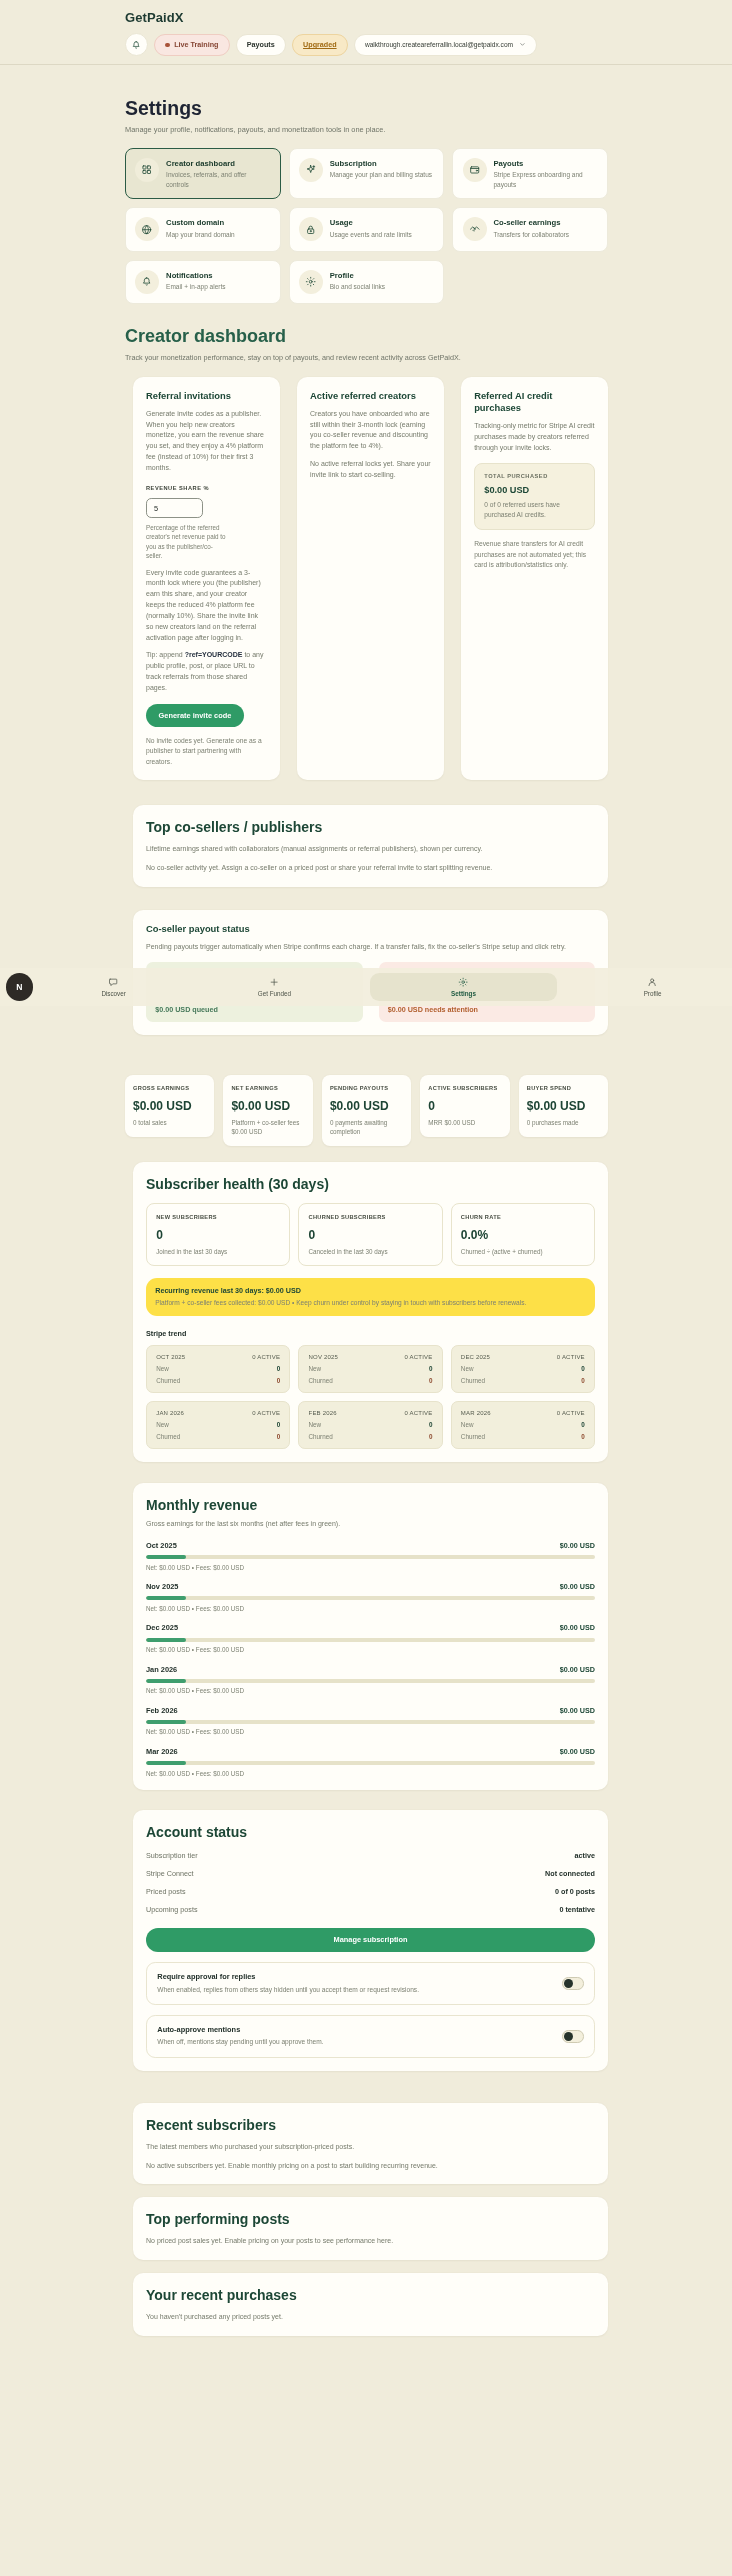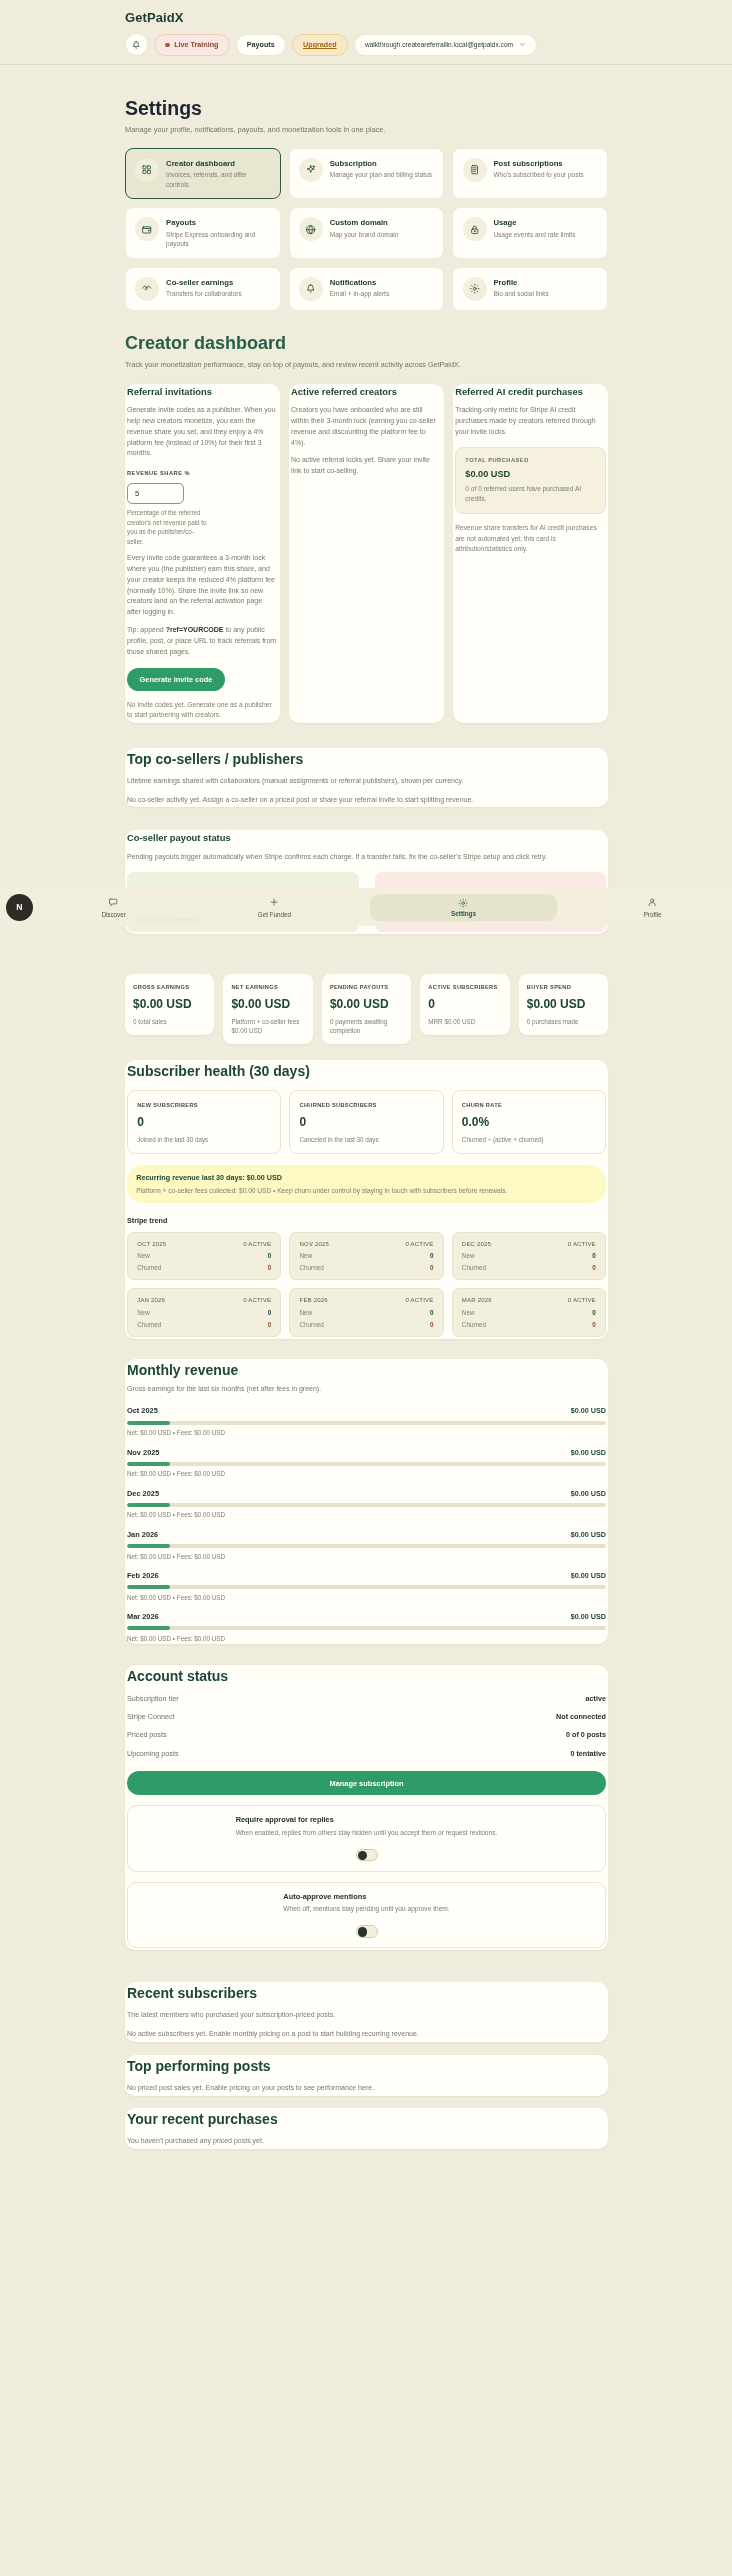--- a/index.html
+++ b/index.html
@@ -41,21 +41,21 @@
   .s-title { font-size:7.7px; font-weight:700; color:#18392a; margin-top:1.1px; }
   .s-desc { font-size:6.5px; color:#7c8072; line-height:1.45; margin-top:2.3px; }
   svg.ic { stroke:#1f4a36; fill:none; stroke-width:1.7; stroke-linecap:round; stroke-linejoin:round; }
 
   
   .dash-head { margin-top:22px; }
   .dash-head h1 { font-size:18px; font-weight:800; color:#27604a; }
   .dash-head p { font-size:7.2px; color:#6f7468; margin-top:5.7px; }
 
   .cards3 { display:grid; grid-template-columns:repeat(3,1fr); gap:9.2px; margin-top:15px; }
-  .card { background:#fffef9; border-radius:10.3px; padding:2px; box-shadow:0 0.6px 1.7px rgba(80,75,40,.07); }
+  .card { background:#fffef9; border-radius:10.3px; padding:13px; box-shadow:0 0.6px 1.7px rgba(80,75,40,.07);margin-left:8px; }
   .card h3 { font-size:9.4px; font-weight:700; color:#1d4736; line-height:1.3; }
   .card p.body { font-size:7px; color:#757a6b; line-height:1.55; margin-top:6.9px; }
 
   .field-label { font-size:5.7px; font-weight:700; letter-spacing:0.5px; color:#3c4238;
     margin-top:10.3px; max-width:86px; line-height:1.6; }
   .share-input { width:57px; height:20.6px; border:0.6px solid #8d9287; border-radius:5.2px;
     background:#fffef9; font-size:7.4px; padding:0 6.9px; margin-top:4.6px; color:#232a26;
     font-family:"Liberation Sans",sans-serif; }
   .field-help { font-size:6.3px; color:#7c8072; line-height:1.5; margin-top:4.6px; max-width:80px; }
   .tip-code { font-weight:700; color:#26313f; }
@@ -97,21 +97,21 @@
   
   .stats-row { display:grid; grid-template-columns:repeat(5,1fr); gap:9.2px; margin-top:40px; align-items:start; }
   .stat-card { background:#fffef9; border-radius:8px; padding:9.2px 8px; box-shadow:0 0.6px 1.7px rgba(80,75,40,.07); }
   .stat-label { font-size:5.7px; font-weight:700; letter-spacing:0.3px; color:#474d42; line-height:1.5; }
   .stat-value { font-size:12px; font-weight:800; color:#1d4434; margin-top:5.7px; line-height:1.25; }
   .stat-sub { font-size:6.3px; color:#7c8072; line-height:1.45; margin-top:4.6px; }
 
   
   .sh-boxes { display:grid; grid-template-columns:repeat(3,1fr); gap:8px; margin-top:10.3px; }
   .sh-box { border:0.6px solid #e8e4cc; border-radius:8px; padding:9.2px; background:#fffef9; }
-  .recur-box { background:#fef9c3; border-radius:16px; padding:8px 9.2px; margin-top:11.4px; }
+  .recur-box { background:#fde047; border-radius:11px; padding:8px 9.2px; margin-top:11.4px; }
   .recur-title { font-size:7.2px; font-weight:700; color:#1d4736; }
   .recur-sub { font-size:6.6px; color:#7c8072; margin-top:3.4px; line-height:1.5; }
   .trend-title { font-size:7.2px; font-weight:700; color:#22302a; margin-top:12.6px; }
   .month-grid { display:grid; grid-template-columns:repeat(3,1fr); gap:8px; margin-top:6.9px; }
   .m-box { background:#f2efdc; border:0.6px solid #e7e3cb; border-radius:6.9px; padding:8px 9.2px; }
   .m-head { display:flex; justify-content:space-between; font-size:6px; color:#565c4f; letter-spacing:0.2px; }
   .m-row { display:flex; justify-content:space-between; font-size:6.3px; color:#7c8072; margin-top:5.2px; }
   .m-row .v-new { color:#1d4434; font-weight:700; }
   .m-row .v-churn { color:#8d4a2f; font-weight:700; }
 
@@ -126,21 +126,21 @@
 
   
   .acct-row { display:flex; justify-content:space-between; margin-top:9.2px; }
   .acct-label { font-size:7.2px; color:#6d7264; }
   .acct-value { font-size:7.2px; font-weight:700; color:#22302a; }
   .btn-wide { display:block; width:100%; text-align:center; border-radius:572px; padding:7.4px 0;
     font-size:7.4px; font-weight:700; cursor:pointer; font-family:"Liberation Sans",sans-serif; }
   .btn-wide.green { background:#2f9b66; color:#fff; border:none; margin-top:13.7px; }
   .btn-wide.outline { background:#fffef9; color:#22302a; border:0.6px solid #e3dfc8; margin-top:6.9px; }
   .toggle-box { border:0.6px solid #e9e5cf; border-radius:9.2px; padding:9.2px 10.3px; margin-top:10.3px;
-    display:flex; align-items:center; gap:11px;flex-direction:column; }
+    display:flex; justify-content:space-between; align-items:center; gap:11px; }
   .t-title { font-size:7.4px; font-weight:700; color:#22302a; }
   .t-desc { font-size:6.6px; color:#7c8072; margin-top:3.4px; line-height:1.5; }
   .toggle { width:22px; min-width:22px; height:12.6px; border-radius:6.3px; background:#f3efdc;
     border:0.6px solid #cfcbb2; position:relative; cursor:pointer; }
   .toggle .knob { position:absolute; left:1.1px; top:1.1px; width:9.2px; height:9.2px; border-radius:50%; background:#26332b; }
 
   .last-card { margin-top:12.6px; }
 </style>
 </head>
 <body>
@@ -202,32 +202,20 @@
     <div class="s-card">
       <div class="s-icon">
           <svg class="ic" width="11.4" height="11.4" viewBox="0 0 24 24">
             <path d="M12 3l1.8 5.7L19.5 10.5l-5.7 1.8L12 18l-1.8-5.7L4.5 10.5l5.7-1.8z"></path>
             <path d="M18.5 3.5v4M16.5 5.5h4"></path>
           </svg>
         </div>
       <div>
           <div class="s-title">Subscription</div>
       <div class="s-desc">Manage your plan and billing status</div>
-        </div>
-    </div>
-    <div class="s-card">
-      <div class="s-icon">
-          <svg class="ic" width="11.4" height="11.4" viewBox="0 0 24 24">
-            <rect x="6" y="3.5" width="12" height="17" rx="1.5"></rect>
-            <path d="M9 8h6M9 12h6M9 16h4"></path>
-          </svg>
-        </div>
-      <div>
-          <div class="s-title">Post subscriptions</div>
-      <div class="s-desc">Who's subscribed to your posts</div>
         </div>
     </div>
     <div class="s-card">
       <div class="s-icon">
           <svg class="ic" width="11.4" height="11.4" viewBox="0 0 24 24">
             <rect x="3.5" y="6" width="17" height="13" rx="2"></rect>
             <path d="M3.5 9.5h17"></path>
             <circle cx="16.5" cy="14" r="1.1"></circle>
           </svg>
         </div>

